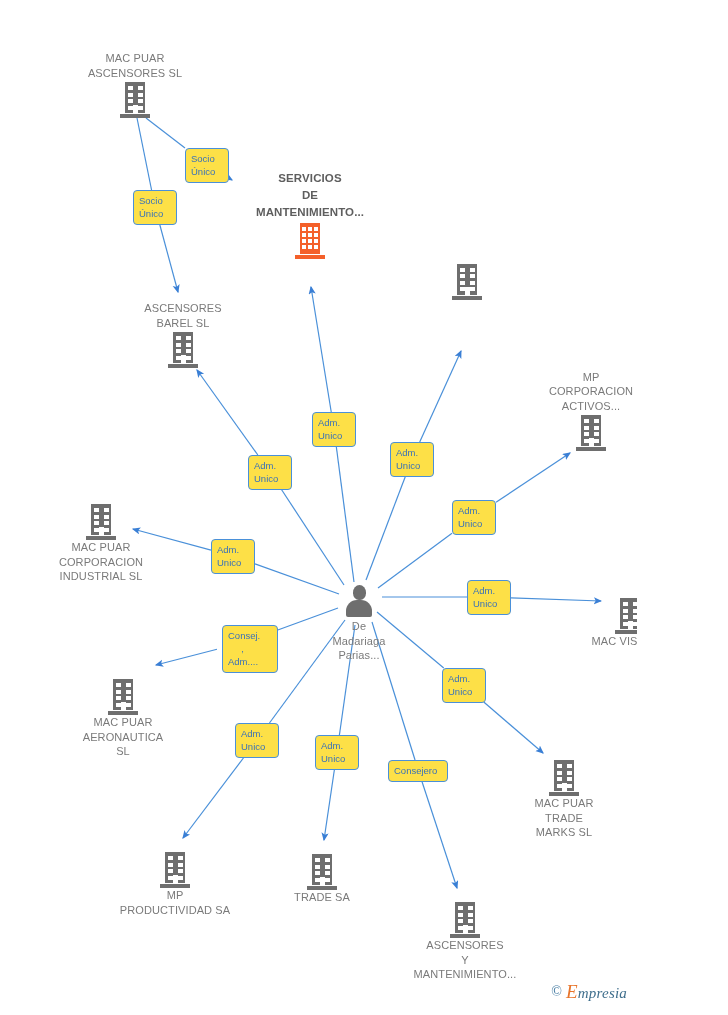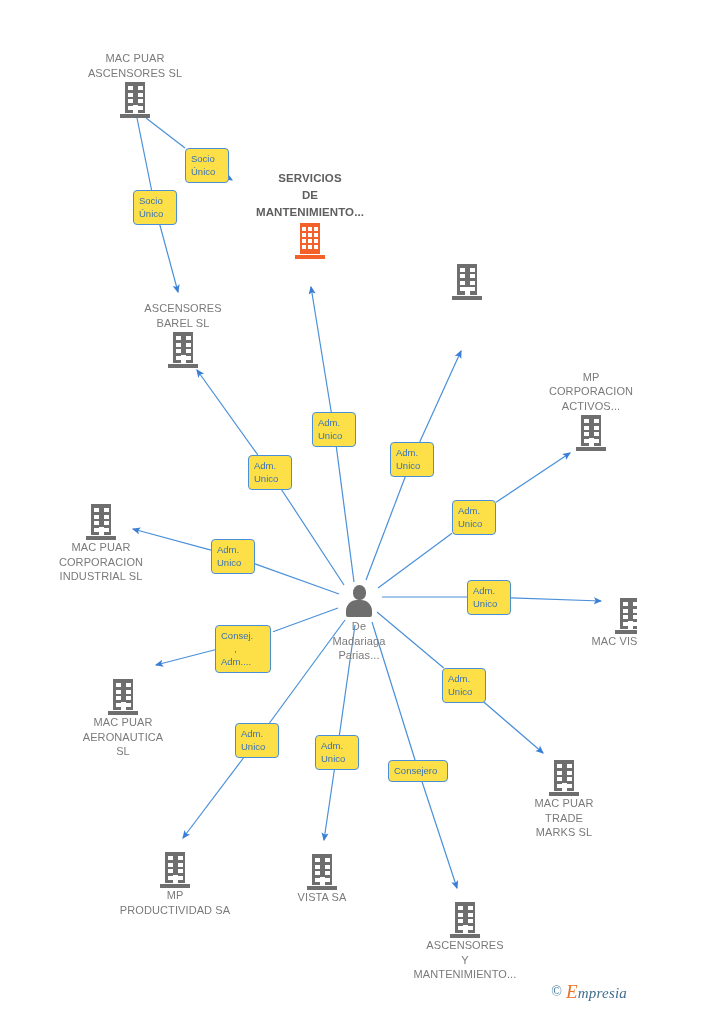--- a/index.html
+++ b/index.html
@@ -386,21 +386,21 @@
             <div class="win" style="left: 7.5px; top: 10.5px;"></div>
             <div class="win" style="left: 7.5px; top: 17px;"></div>
             <div class="win" style="left: 7.5px; top: 23.5px;"></div>
             <div class="win" style="left: 17.5px; top: 4px;"></div>
             <div class="win" style="left: 17.5px; top: 10.5px;"></div>
             <div class="win" style="left: 17.5px; top: 17px;"></div>
             <div class="win" style="left: 17.5px; top: 23.5px;"></div>
             <div class="door"></div>
           </div>
         </div>
-        <div class="node-label">VISTA SA</div>
+        <div class="node-label">TRADE SA</div>
       </div>
       <div class="node below" style="left: 465px; top: 898px;">
         <div class="node-icon">
           <div class="bld">
             <div class="body"></div>
             <div class="base"></div>
             <div class="win" style="left: 7.5px; top: 4px;"></div>
             <div class="win" style="left: 7.5px; top: 10.5px;"></div>
             <div class="win" style="left: 7.5px; top: 17px;"></div>
             <div class="win" style="left: 7.5px; top: 23.5px;"></div>
@@ -437,21 +437,21 @@
       <div class="elabel" style="left: 390px; top: 442px; width: 44px;">Adm.
 Unico</div>
       <div class="elabel" style="left: 248px; top: 455px; width: 44px;">Adm.
 Unico</div>
       <div class="elabel" style="left: 452px; top: 500px; width: 44px;">Adm.
 Unico</div>
       <div class="elabel" style="left: 211px; top: 539px; width: 44px;">Adm.
 Unico</div>
       <div class="elabel" style="left: 467px; top: 580px; width: 44px;">Adm.
 Unico</div>
-      <div class="elabel" style="left: 215px; top: 625px; width: 56px;">Consej. ,
+      <div class="elabel" style="left: 222px; top: 625px; width: 56px;">Consej. ,
 Adm....</div>
       <div class="elabel" style="left: 442px; top: 668px; width: 44px;">Adm.
 Unico</div>
       <div class="elabel" style="left: 235px; top: 723px; width: 44px;">Adm.
 Unico</div>
       <div class="elabel" style="left: 315px; top: 735px; width: 44px;">Adm.
 Unico</div>
       <div class="elabel" style="left: 388px; top: 760px; width: 60px;">Consejero</div>
     </div>
 

